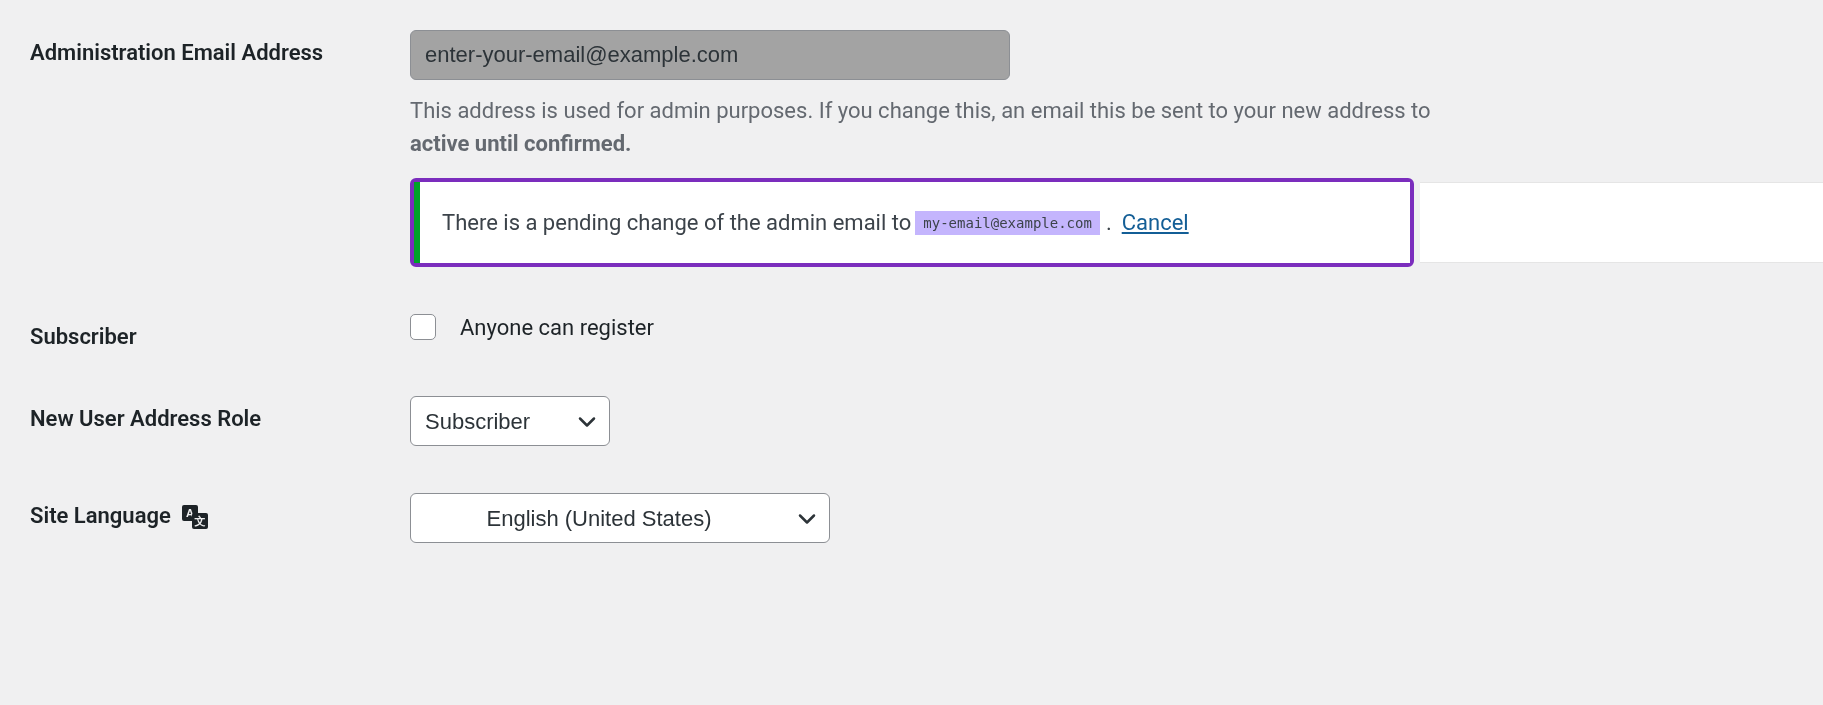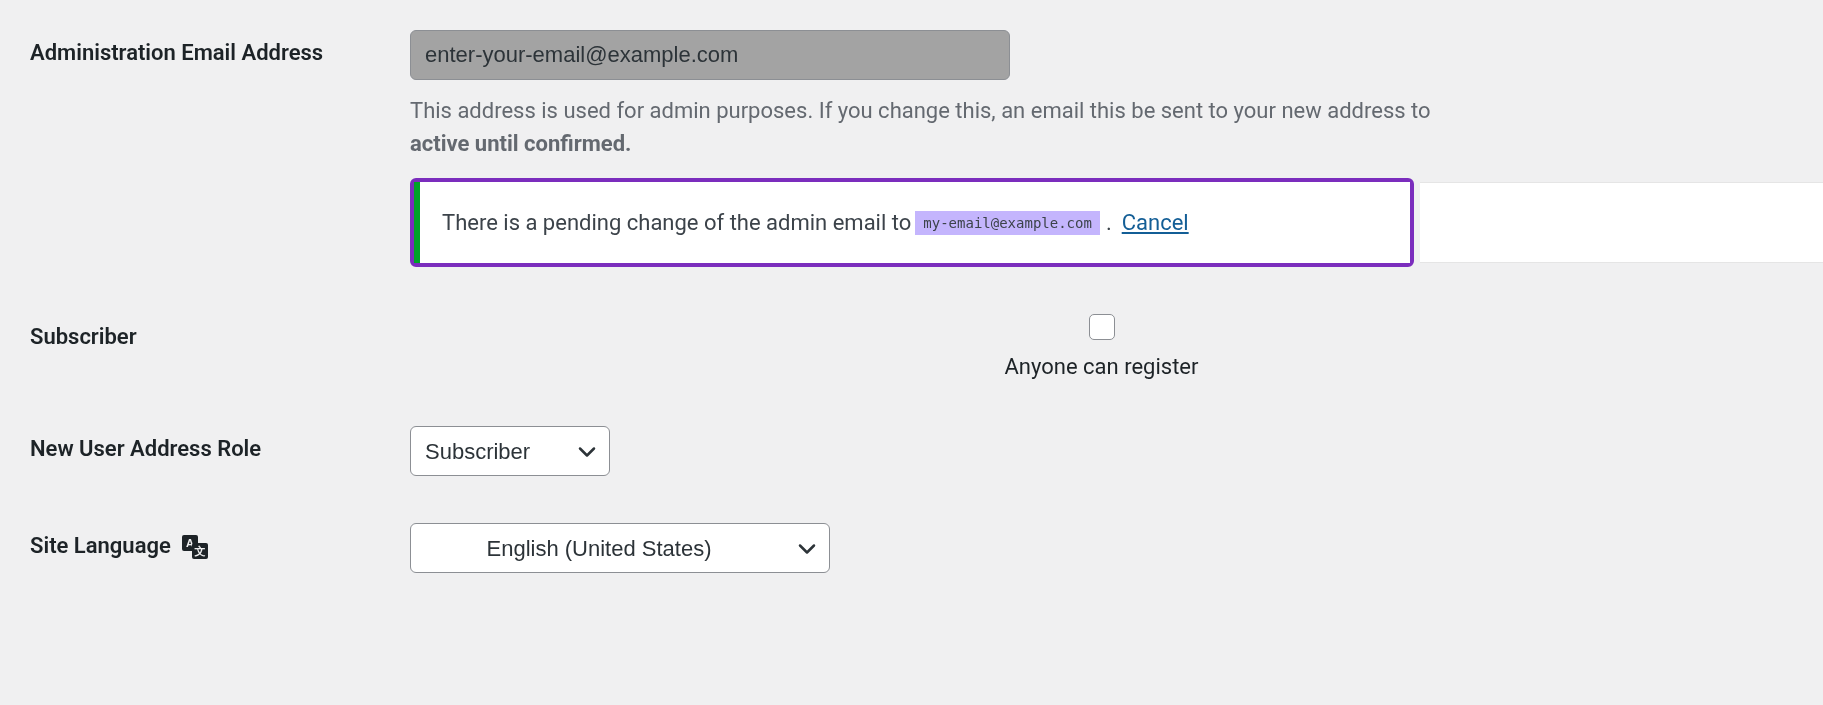--- a/index.html
+++ b/index.html
@@ -99,22 +99,21 @@
       right: -30px;
       top: 4px;
       bottom: 4px;
       background: #fff;
       border-top: 1px solid #e5e5e5;
       border-bottom: 1px solid #e5e5e5;
     }
     .checkbox-row {
       display: flex;
       align-items: center;
-      gap: 14px;
-      flex-direction: column;
+      gap: 24px;
     }
     input[type="checkbox"] {
       width: 26px;
       height: 26px;
       border: 1px solid #8c8f94;
       border-radius: 5px;
       background: #fff;
       appearance: none;
       -webkit-appearance: none;
       cursor: pointer;

